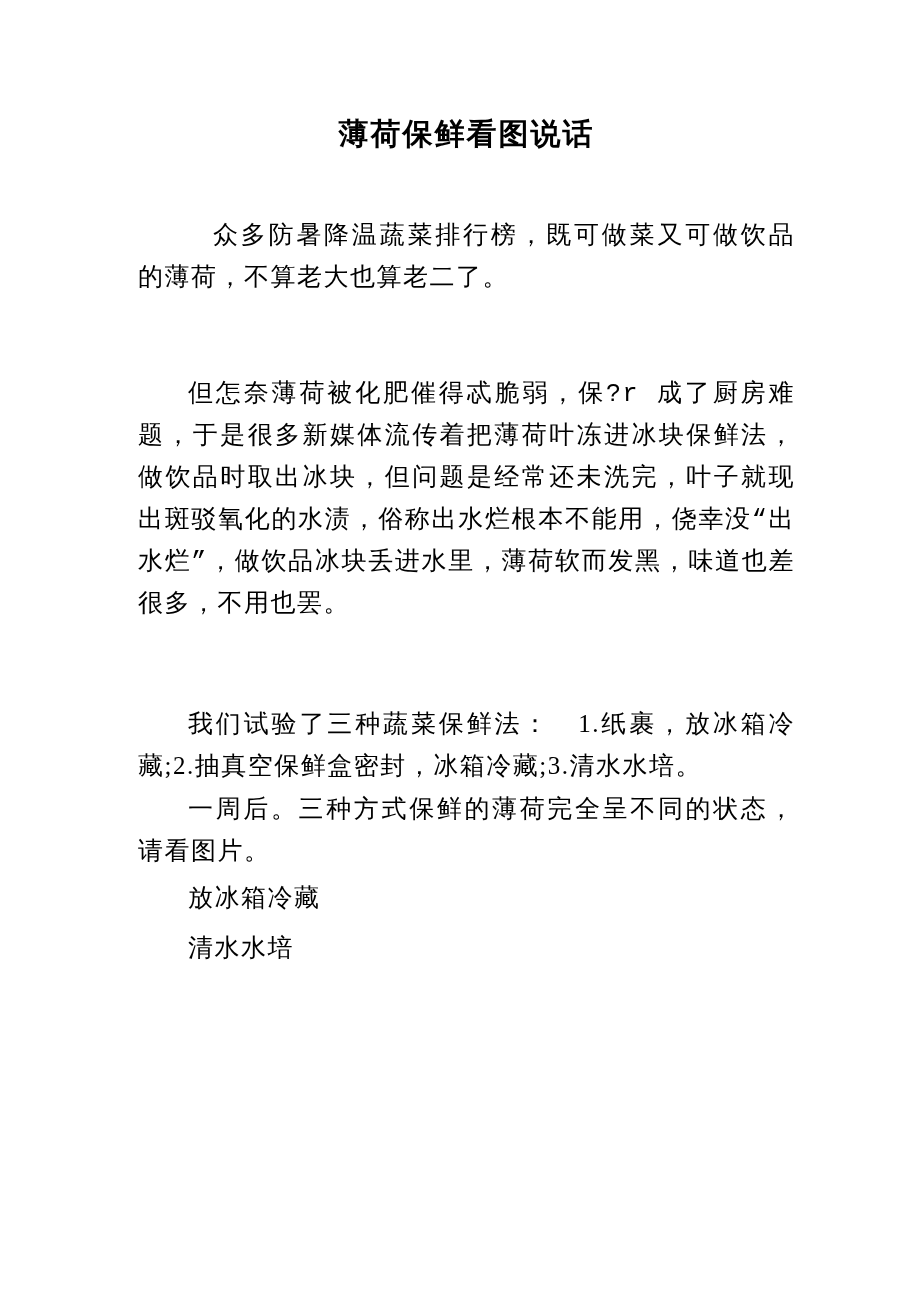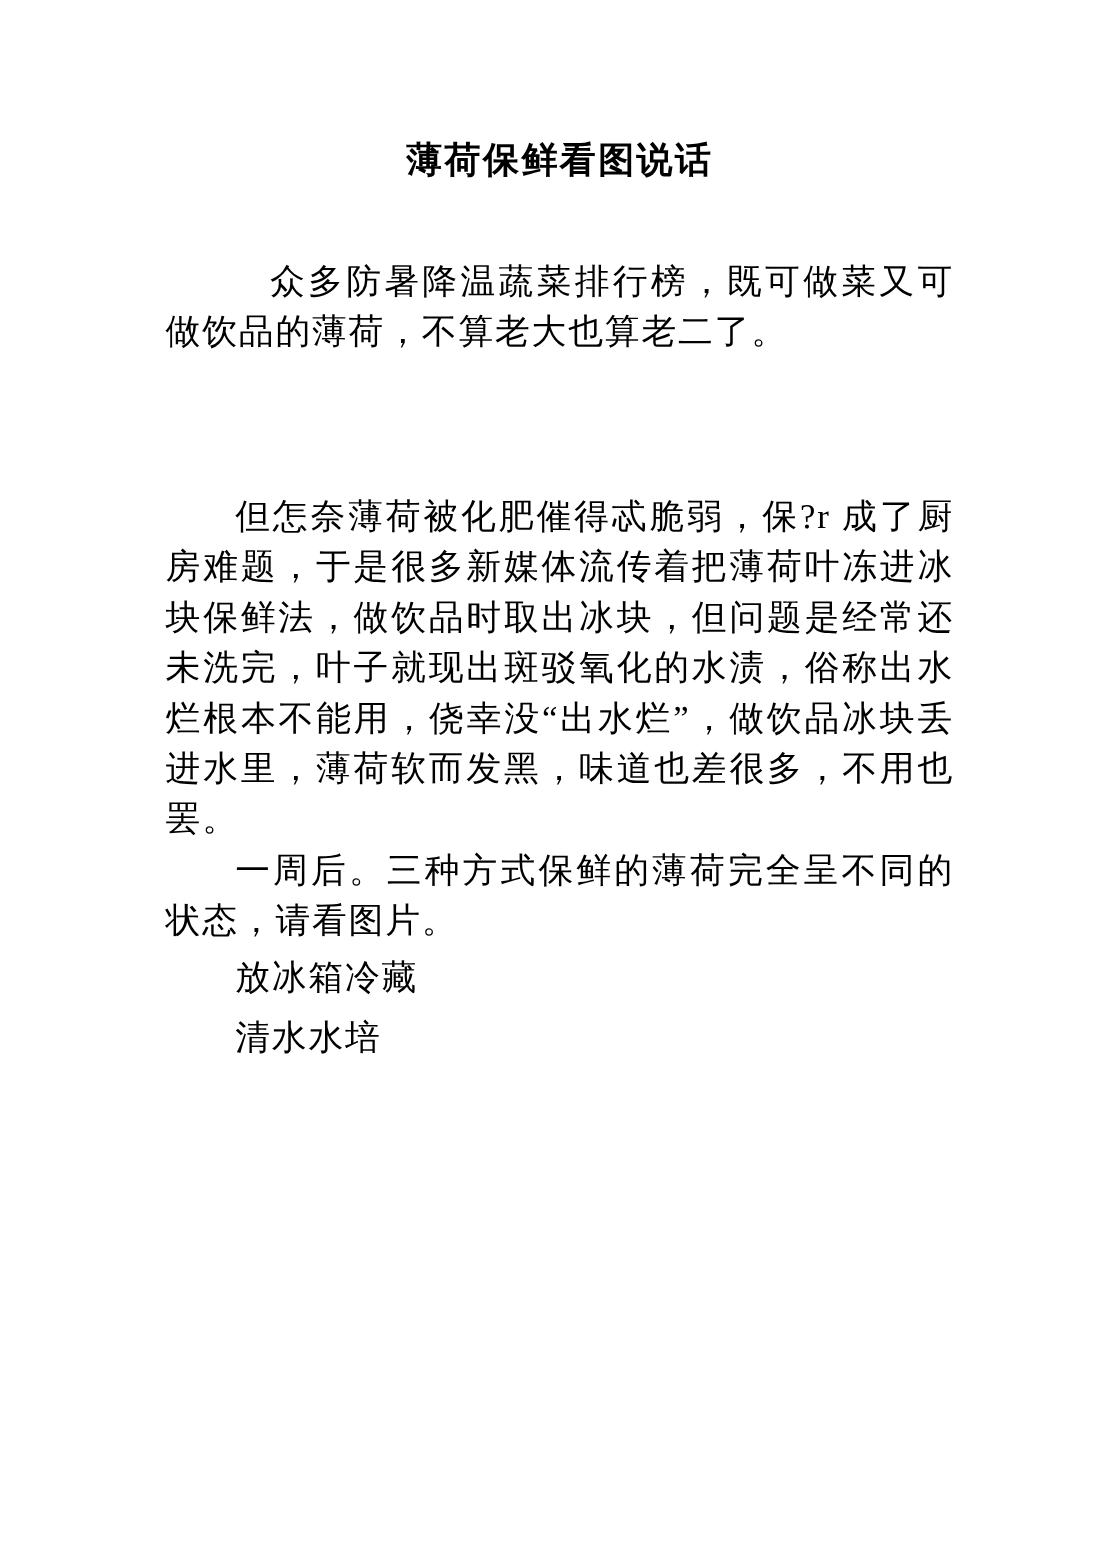--- a/index.html
+++ b/index.html
@@ -23,47 +23,48 @@
   .title {
     margin: 0;
     text-align: center;
     font-size: 30px;
     line-height: 48px;
     font-weight: bold;
     letter-spacing: 2px;
   }
   .para {
     margin: 0;
-    font-size: 29px;
+    font-size: 25px;
     line-height: 42px;
     letter-spacing: 1.5px;
     text-align: justify;
     text-indent: 2em;
     word-break: break-all;
     overflow-wrap: anywhere;
   }
   .indent-3 { text-indent: 3em; }
   .mt-title-gap { margin-top: 56px; }
-  .mt-big      { margin-top: 112px; }
+  .mt-big      { margin-top: 76px; font-family: Liberation Mono, monospace; }
   .mt-section  { margin-top: 77px; }
   .mt-std      { margin-top: 1px; }
   .mt-xs       { margin-top: 5px; }
   .mt-6        { margin-top: 6px; }
   .mt-8        { margin-top: 8px; }
 </style>
 </head>
 <body>
 
 <div class="page">
   <h1 class="title">薄荷保鲜看图说话</h1>
 
   <p class="para indent-3 mt-title-gap">众多防暑降温蔬菜排行榜，既可做菜又可做饮品的薄荷，不算老大也算老二了。</p>
 
   <p class="para mt-big">但怎奈薄荷被化肥催得忒脆弱，保?r 成了厨房难题，于是很多新媒体流传着把薄荷叶冻进冰块保鲜法，做饮品时取出冰块，但问题是经常还未洗完，叶子就现出斑驳氧化的水渍，俗称出水烂根本不能用，侥幸没“出水烂”，做饮品冰块丢进水里，薄荷软而发黑，味道也差很多，不用也罢。</p>
 
+  <p class="para mt-section">我们试验了三种蔬菜保鲜法：　1.纸裹，放冰箱冷藏;2.抽真空保鲜盒密封，冰箱冷藏;3.清水水培。</p>
 
   <p class="para mt-std">一周后。三种方式保鲜的薄荷完全呈不同的状态，请看图片。</p>
 
 
   <p class="para mt-xs">放冰箱冷藏</p>
 
 
 
   <p class="para mt-8">清水水培</p>
 </div>

